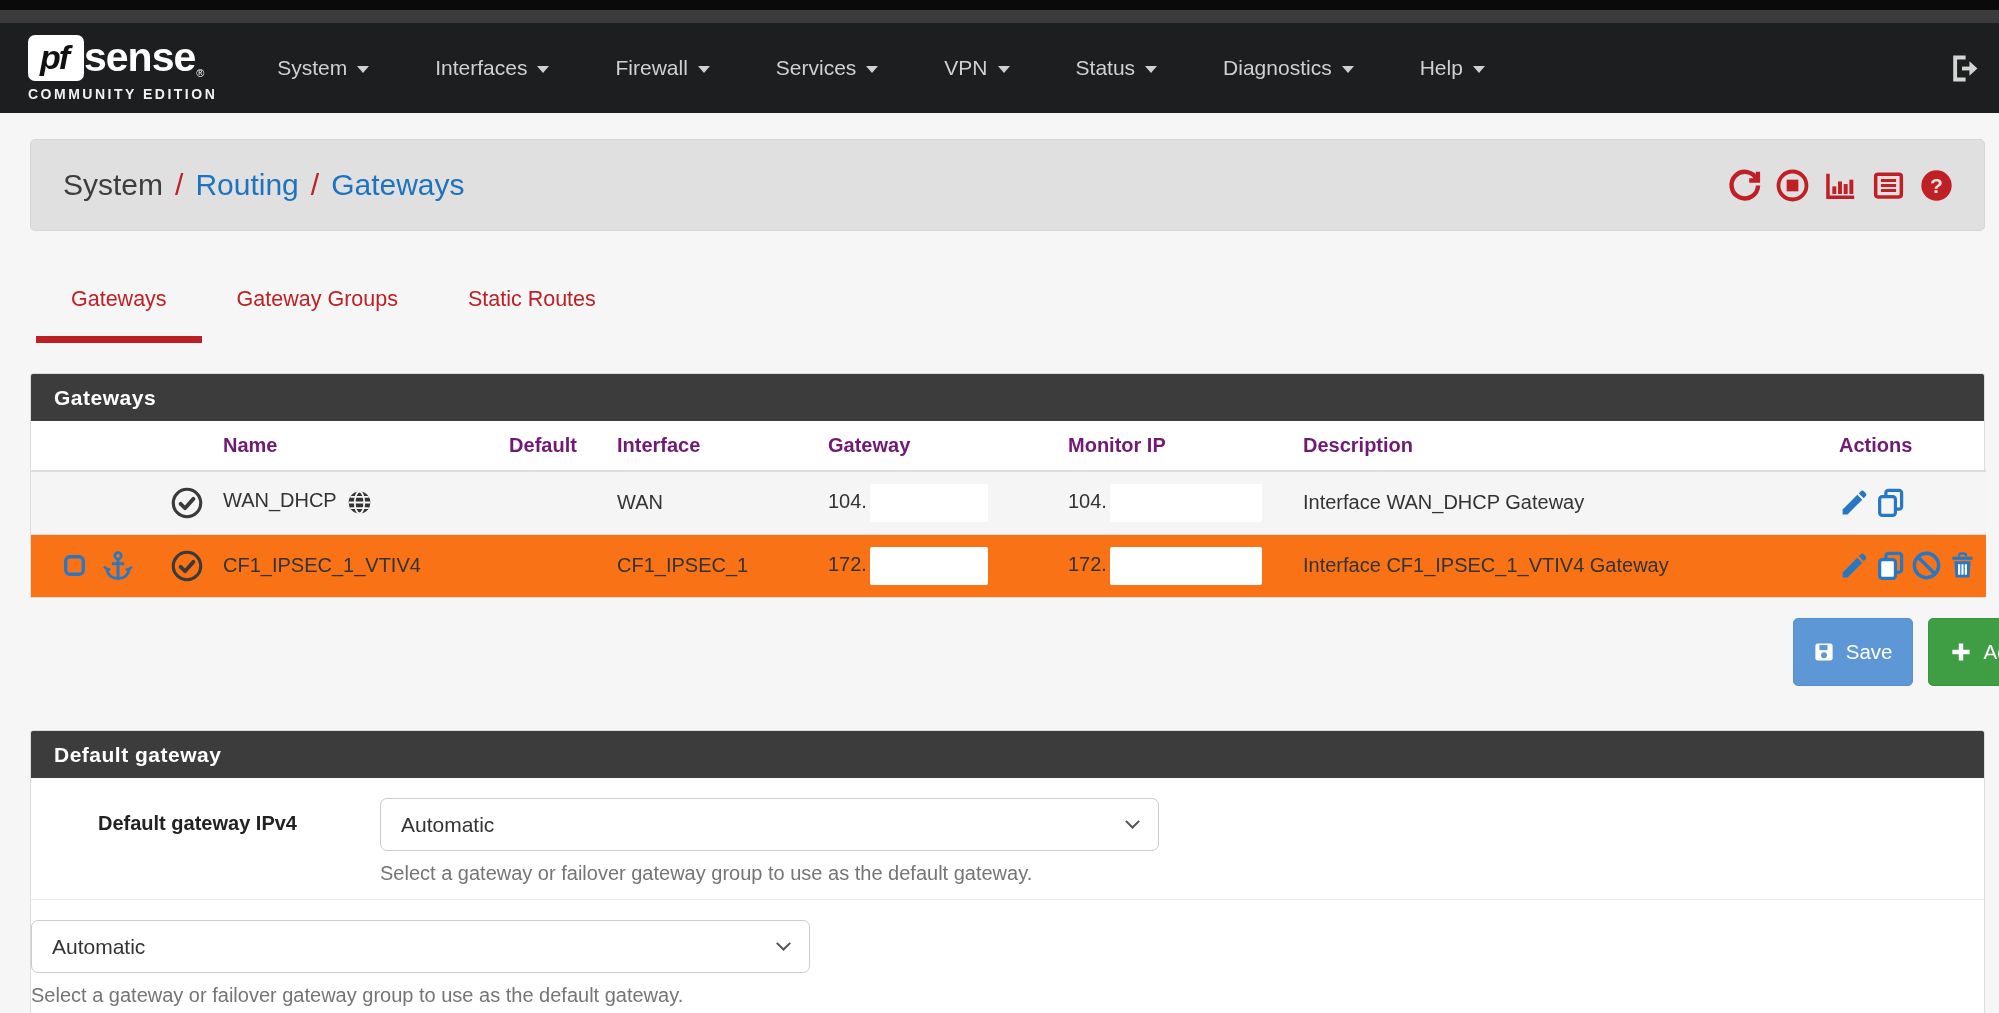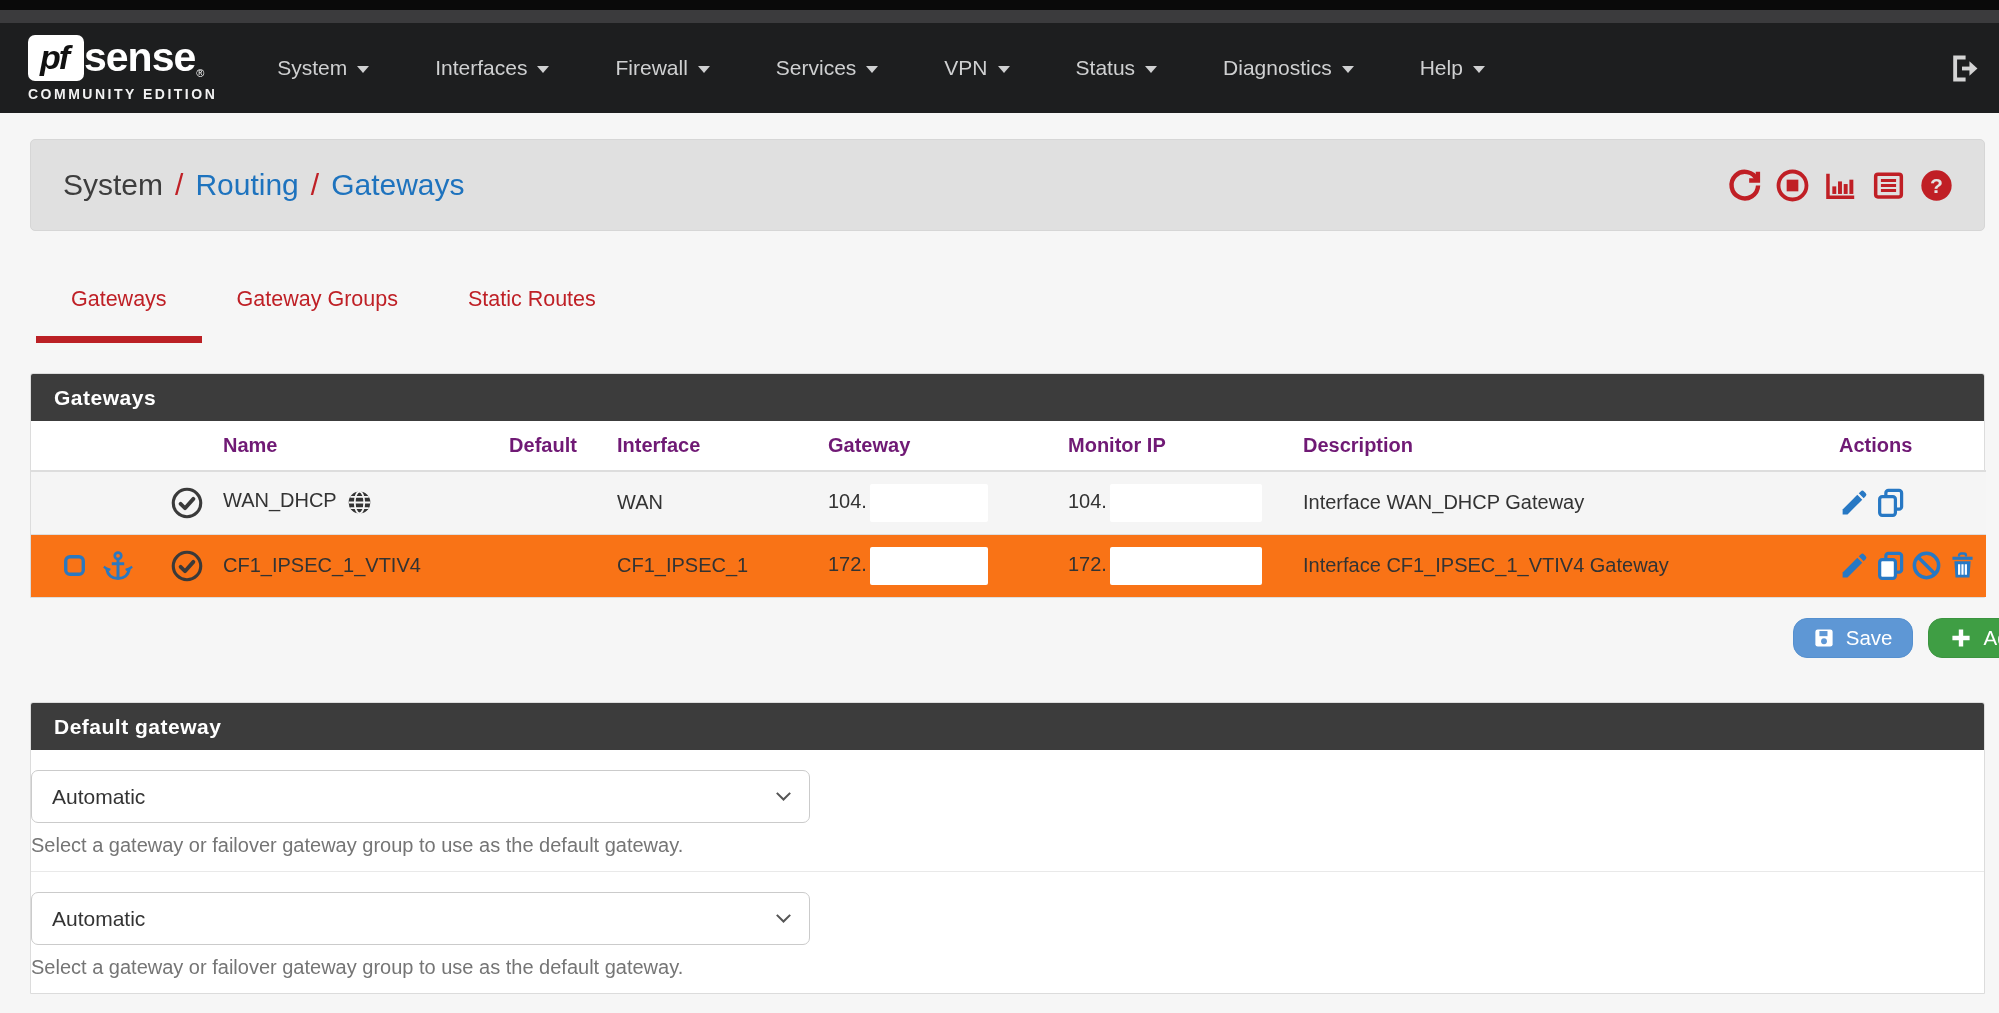--- a/index.html
+++ b/index.html
@@ -92,22 +92,22 @@
   .name-cell { display:flex; align-items:flex-start; gap:9px; color:#333; }
   .globe { color:#333; }
   .redact { display:inline-block; height:38px; background:#fff; vertical-align:middle; margin-left:3px; border-radius:2px; }
   .redact.w1 { width:118px; } .redact.w2 { width:152px; }
   .actions-cell { display:flex; align-items:center; gap:5px; color:#2778c4; }
   .actions-cell .aicon { cursor:pointer; }
 
   
   .btn-row { display:flex; justify-content:flex-end; align-items:center; gap:15px; margin:20px -46px 0 0; }
   .btn {
-    height:40px; display:flex; align-items:center; gap:11px; font-size:20.5px; color:#fff;
-    border-radius:14px; cursor:pointer; border:1px solid transparent; padding:0 19px;
+    height:68px; display:flex; align-items:center; gap:11px; font-size:20.5px; color:#fff;
+    border-radius:5px; cursor:pointer; border:1px solid transparent; padding:0 19px;
   }
   .btn-save { background:#5e97d5; border-color:#5590cf; }
   .btn-add  { background:#3f9e44; border-color:#3b9440; padding:0 24px 0 20px; }
 
   
   .panel.gw2 { margin-top:44px; }
   .field-row { padding:20px 0 14px 0; display:flex; }
   .field-row + .field-row { border-top:1px solid #e9e9e9; }
   .field-label {
     width:349px; padding:14px 30px 0 67px; font-weight:bold; font-size:20px; color:#222;
@@ -397,20 +397,21 @@
       </svg>
     </span>
     <span>Add</span>
   </div>
 </div>
 
 <div class="panel gw2">
   <div class="panel-head">Default gateway</div>
 
   <div class="field-row">
+    <div class="field-label">Default gateway IPv4</div>
     <div class="field-main">
       <div class="select-wrap">
         <select class="gw-select">
           <option>Automatic</option>
         </select>
         <span class="select-chevron">
           <svg width="17" height="11" viewBox="0 0 14 9">
             <path d="M1.5 1.5 7 7l5.5-5.5" fill="none" stroke="currentColor" stroke-width="1.7"></path>
           </svg>
         </span>

